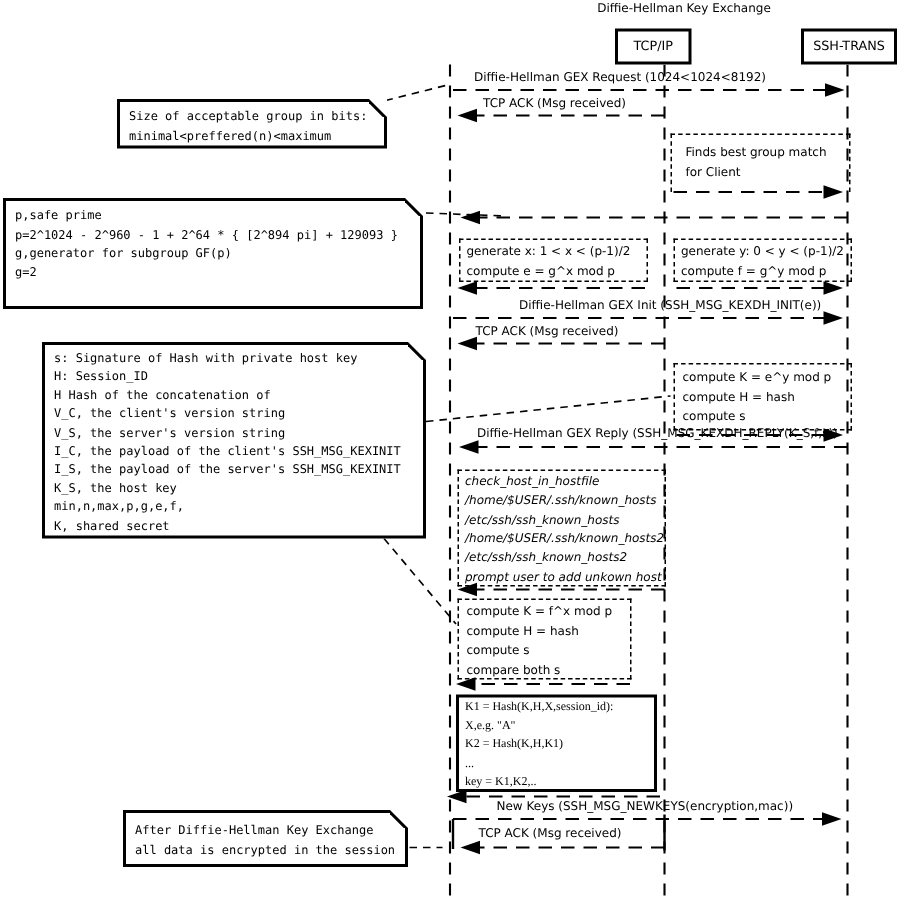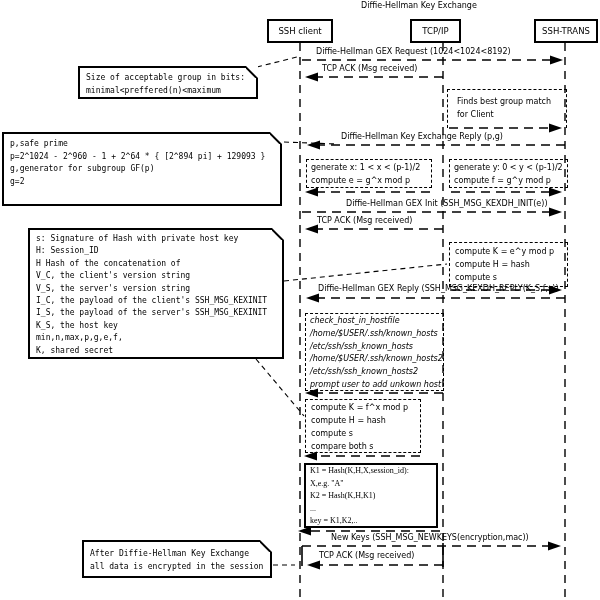--- a/index.html
+++ b/index.html
@@ -77,29 +77,27 @@
 
     <g stroke="#000" stroke-width="1.1" stroke-dasharray="5,4" fill="none">
       <line x1="257" y1="67" x2="297" y2="57"></line>
       <line x1="284" y1="142" x2="337" y2="144"></line>
       <line x1="284" y1="281" x2="447" y2="264"></line>
       <line x1="256" y1="359" x2="304" y2="416"></line>
       <line x1="273" y1="565" x2="295" y2="565"></line>
     </g>
   </svg>
 
-  <div class="abs title" style="left:339px;top:1px;width:160px;">Diffie-Hellman Key Exchange</div>
+  <div class="abs title" style="left:376px;top:1px;width:160px;">Diffie-Hellman Key Exchange</div>
 
-  <div class="abs actor" style="left:267px;top:19px;width:66px;height:24px;">SSH client</div>
   <div class="abs actor" style="left:410px;top:19px;width:51px;height:24px;">TCP/IP</div>
   <div class="abs actor" style="left:534px;top:19px;width:64px;height:24px;">SSH-TRANS</div>
 
   <div class="abs msg" style="left:316px;top:46px;">Diffie-Hellman GEX Request (1024&lt;1024&lt;8192)</div>
   <div class="abs msg" style="left:322px;top:63px;">TCP ACK (Msg received)</div>
-  <div class="abs msg" style="left:341px;top:131px;">Diffie-Hellman Key Exchange Reply (p,g)</div>
   <div class="abs msg" style="left:346px;top:198px;">Diffie-Hellman GEX Init (SSH_MSG_KEXDH_INIT(e))</div>
   <div class="abs msg" style="left:317px;top:215px;">TCP ACK (Msg received)</div>
   <div class="abs msg" style="left:318px;top:283px;">Diffie-Hellman GEX Reply (SSH_MSG_KEXDH_REPLY(K_S,f,s))</div>
   <div class="abs msg" style="left:331px;top:532px;">New Keys (SSH_MSG_NEWKEYS(encryption,mac))</div>
   <div class="abs msg" style="left:319px;top:550px;">TCP ACK (Msg received)</div>
 
   <div class="abs procbox" style="left:447px;top:89px;width:120px;height:39px;border-bottom:none;"></div>
   <div class="abs proctext" style="left:457px;top:95px;">Finds best group match
 for Client</div>
 

